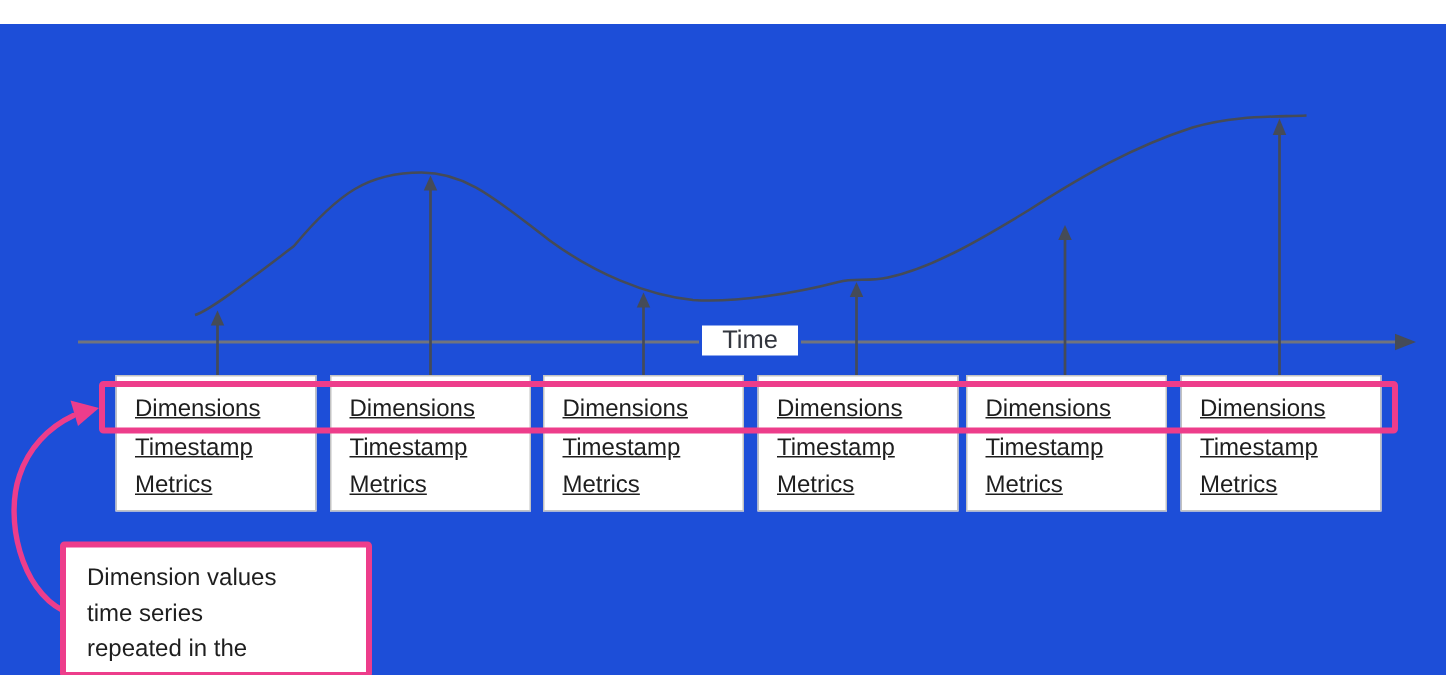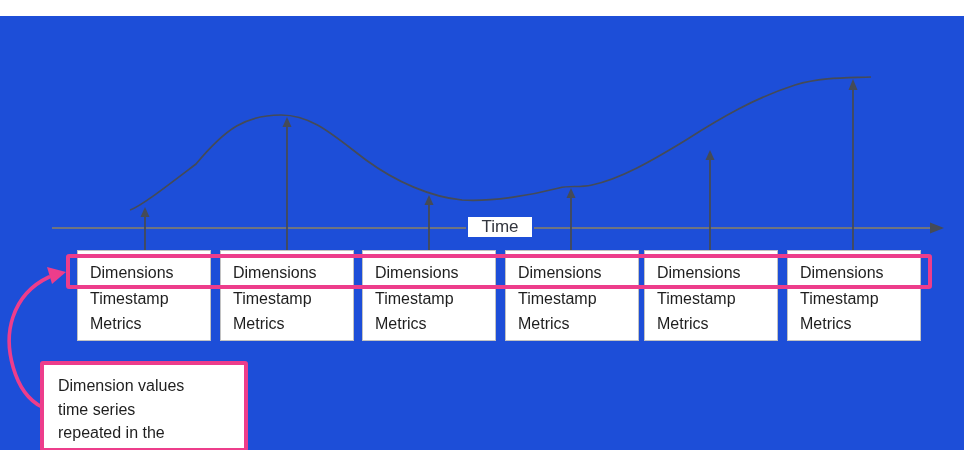--- a/index.html
+++ b/index.html
@@ -33,20 +33,21 @@
     top: 234px;
     width: 134px;
     height: 91px;
     background: #ffffff;
     border: 1px solid #c2c2c2;
     padding: 9px 0 0 12px;
     font-size: 16px;
     line-height: 25.5px;
     color: #1e1e1e;
     white-space: nowrap;
+    text-decoration: underline;
   }
   .record-box .field { display: block; }
   .dims-highlight {
     position: absolute;
     left: 66px;
     top: 238px;
     width: 866px;
     height: 35px;
     border: 4px solid #ed3d8b;
     border-radius: 3px;

